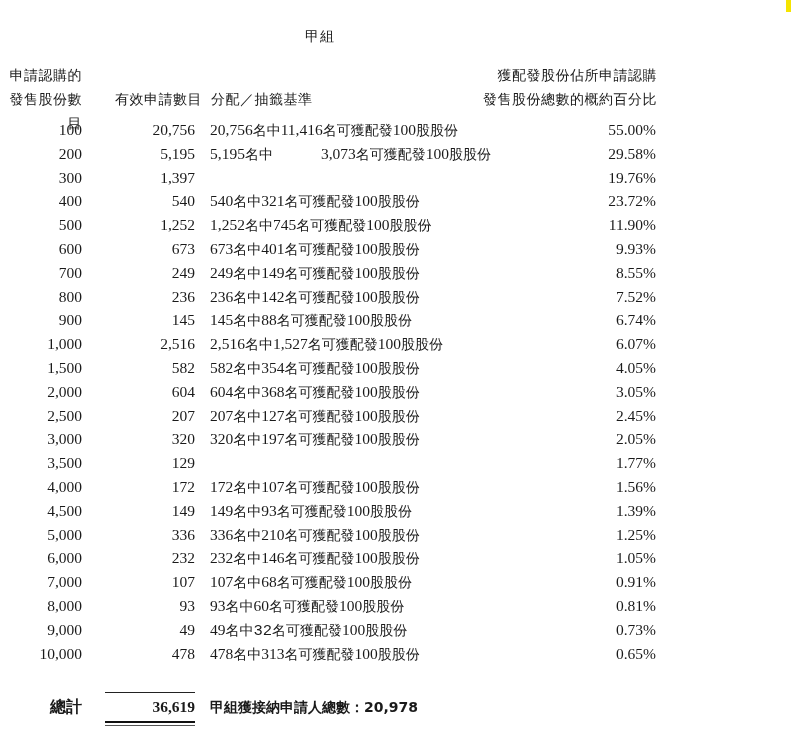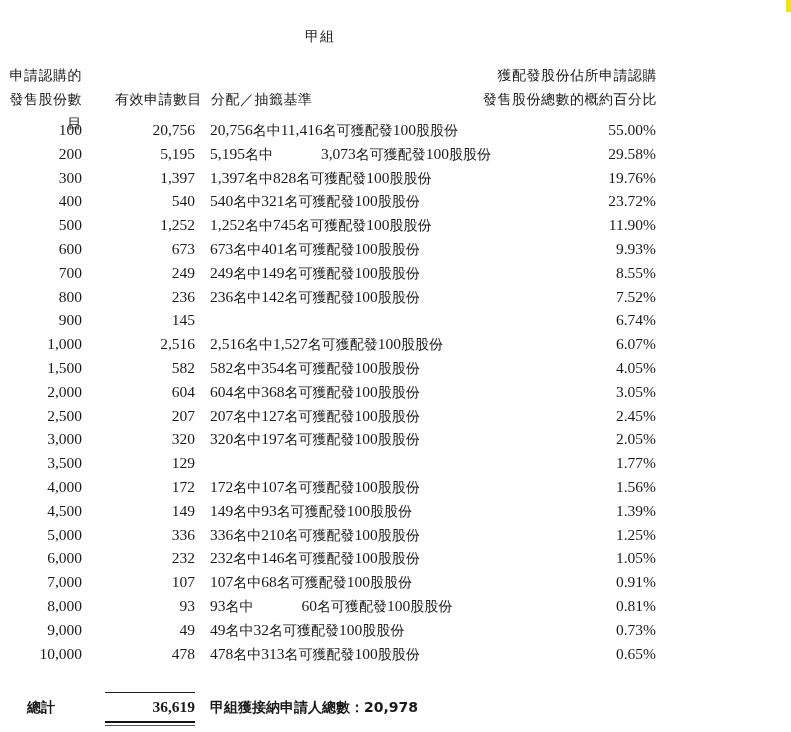--- a/index.html
+++ b/index.html
@@ -27,21 +27,21 @@
   .row span { position: absolute; top: 0; white-space: nowrap; }
   .c1 { left: 0; width: 82px; text-align: right; }
   .c2 { left: 100px; width: 95px; text-align: right; }
   .c3 { left: 210px; }
   .c4 { left: 560px; width: 96px; text-align: right; }
   .cjk { font-family: "DejaVu Sans", sans-serif; font-size: 14px; }
 
   .line-single { position: absolute; left: 105px; top: 692px; width: 90px; height: 1px; background: #222; }
   .total-row { position: absolute; left: 0; top: 695px; width: 791px; height: 24px; font-size: 15.5px; line-height: 24px; }
   .total-row span { position: absolute; top: 0; white-space: nowrap; }
-  .total-label { left: 0; width: 82px; text-align: center; font-family: "DejaVu Sans", sans-serif; font-size: 14px; font-weight: bold; }
+  .total-label { left: 0; width: 82px; text-align: right; font-family: "DejaVu Sans", sans-serif; font-size: 16px; font-weight: bold; }
   .total-value { left: 100px; width: 95px; text-align: right; font-weight: bold; }
   .total-desc { left: 210px; font-weight: bold; }
   .line-double-1 { position: absolute; left: 105px; top: 721px; width: 90px; height: 2px; background: #111; }
   .line-double-2 { position: absolute; left: 105px; top: 725px; width: 90px; height: 1px; background: #555; }
 </style>
 </head>
 <body>
 
 <div class="yellow-mark"></div>
 
@@ -67,21 +67,20 @@
     </div>
     <div class="row">
       <span class="c1">200</span>
       <span class="c2">5,195</span>
       <span class="c3"><span style="position: static;">5,195</span><span class="cjk" style="position: static;">名中</span><span style="position: static; margin-left: 48px;">3,073</span><span class="cjk" style="position: static;">名可獲配發</span><span style="position: static;">100</span><span class="cjk" style="position: static;">股股份</span></span>
       <span class="c4">29.58%</span>
     </div>
     <div class="row">
       <span class="c1">300</span>
       <span class="c2">1,397</span>
-      <span class="c3"><span style="position: static;">1,397</span><span class="cjk" style="position: static;">名中</span><span style="position: static;">828</span><span class="cjk" style="position: static;">名可獲配發</span><span style="position: static;">100</span><span class="cjk" style="position: static;">股股份</span></span>
       <span class="c4">19.76%</span>
     </div>
     <div class="row">
       <span class="c1">400</span>
       <span class="c2">540</span>
       <span class="c3"><span style="position: static;">540</span><span class="cjk" style="position: static;">名中</span><span style="position: static;">321</span><span class="cjk" style="position: static;">名可獲配發</span><span style="position: static;">100</span><span class="cjk" style="position: static;">股股份</span></span>
       <span class="c4">23.72%</span>
     </div>
     <div class="row">
       <span class="c1">500</span>
@@ -103,20 +102,21 @@
     </div>
     <div class="row">
       <span class="c1">800</span>
       <span class="c2">236</span>
       <span class="c3"><span style="position: static;">236</span><span class="cjk" style="position: static;">名中</span><span style="position: static;">142</span><span class="cjk" style="position: static;">名可獲配發</span><span style="position: static;">100</span><span class="cjk" style="position: static;">股股份</span></span>
       <span class="c4">7.52%</span>
     </div>
     <div class="row">
       <span class="c1">900</span>
       <span class="c2">145</span>
+      <span class="c3"><span style="position: static;">145</span><span class="cjk" style="position: static;">名中</span><span style="position: static;">88</span><span class="cjk" style="position: static;">名可獲配發</span><span style="position: static;">100</span><span class="cjk" style="position: static;">股股份</span></span>
       <span class="c4">6.74%</span>
     </div>
     <div class="row">
       <span class="c1">1,000</span>
       <span class="c2">2,516</span>
       <span class="c3"><span style="position: static;">2,516</span><span class="cjk" style="position: static;">名中</span><span style="position: static;">1,527</span><span class="cjk" style="position: static;">名可獲配發</span><span style="position: static;">100</span><span class="cjk" style="position: static;">股股份</span></span>
       <span class="c4">6.07%</span>
     </div>
     <div class="row">
       <span class="c1">1,500</span>
@@ -173,27 +173,27 @@
     </div>
     <div class="row">
       <span class="c1">7,000</span>
       <span class="c2">107</span>
       <span class="c3"><span style="position: static;">107</span><span class="cjk" style="position: static;">名中</span><span style="position: static;">68</span><span class="cjk" style="position: static;">名可獲配發</span><span style="position: static;">100</span><span class="cjk" style="position: static;">股股份</span></span>
       <span class="c4">0.91%</span>
     </div>
     <div class="row">
       <span class="c1">8,000</span>
       <span class="c2">93</span>
-      <span class="c3"><span style="position: static;">93</span><span class="cjk" style="position: static;">名中</span><span style="position: static; margin-left: 48px;">60</span><span class="cjk" style="position: static;">名可獲配發</span><span style="position: static;">100</span><span class="cjk" style="position: static;">股股份</span></span>
+      <span class="c3"><span style="position: static;">93</span><span class="cjk" style="position: static;">名中</span><span style="position: static;">60</span><span class="cjk" style="position: static;">名可獲配發</span><span style="position: static;">100</span><span class="cjk" style="position: static;">股股份</span></span>
       <span class="c4">0.81%</span>
     </div>
     <div class="row">
       <span class="c1">9,000</span>
       <span class="c2">49</span>
-      <span class="c3"><span style="position: static;">49</span><span class="cjk" style="position: static;">名中</span><span style="position: static;">32</span><span class="cjk" style="position: static;">名可獲配發</span><span style="position: static;">100</span><span class="cjk" style="position: static;">股股份</span></span>
+      <span class="c3"><span style="position: static;">49</span><span class="cjk" style="position: static;">名中</span><span style="position: static; font-family: Liberation Mono, monospace;">32</span><span class="cjk" style="position: static;">名可獲配發</span><span style="position: static;">100</span><span class="cjk" style="position: static;">股股份</span></span>
       <span class="c4">0.73%</span>
     </div>
     <div class="row">
       <span class="c1">10,000</span>
       <span class="c2">478</span>
       <span class="c3"><span style="position: static;">478</span><span class="cjk" style="position: static;">名中</span><span style="position: static;">313</span><span class="cjk" style="position: static;">名可獲配發</span><span style="position: static;">100</span><span class="cjk" style="position: static;">股股份</span></span>
       <span class="c4">0.65%</span>
     </div>
   </div>
 

